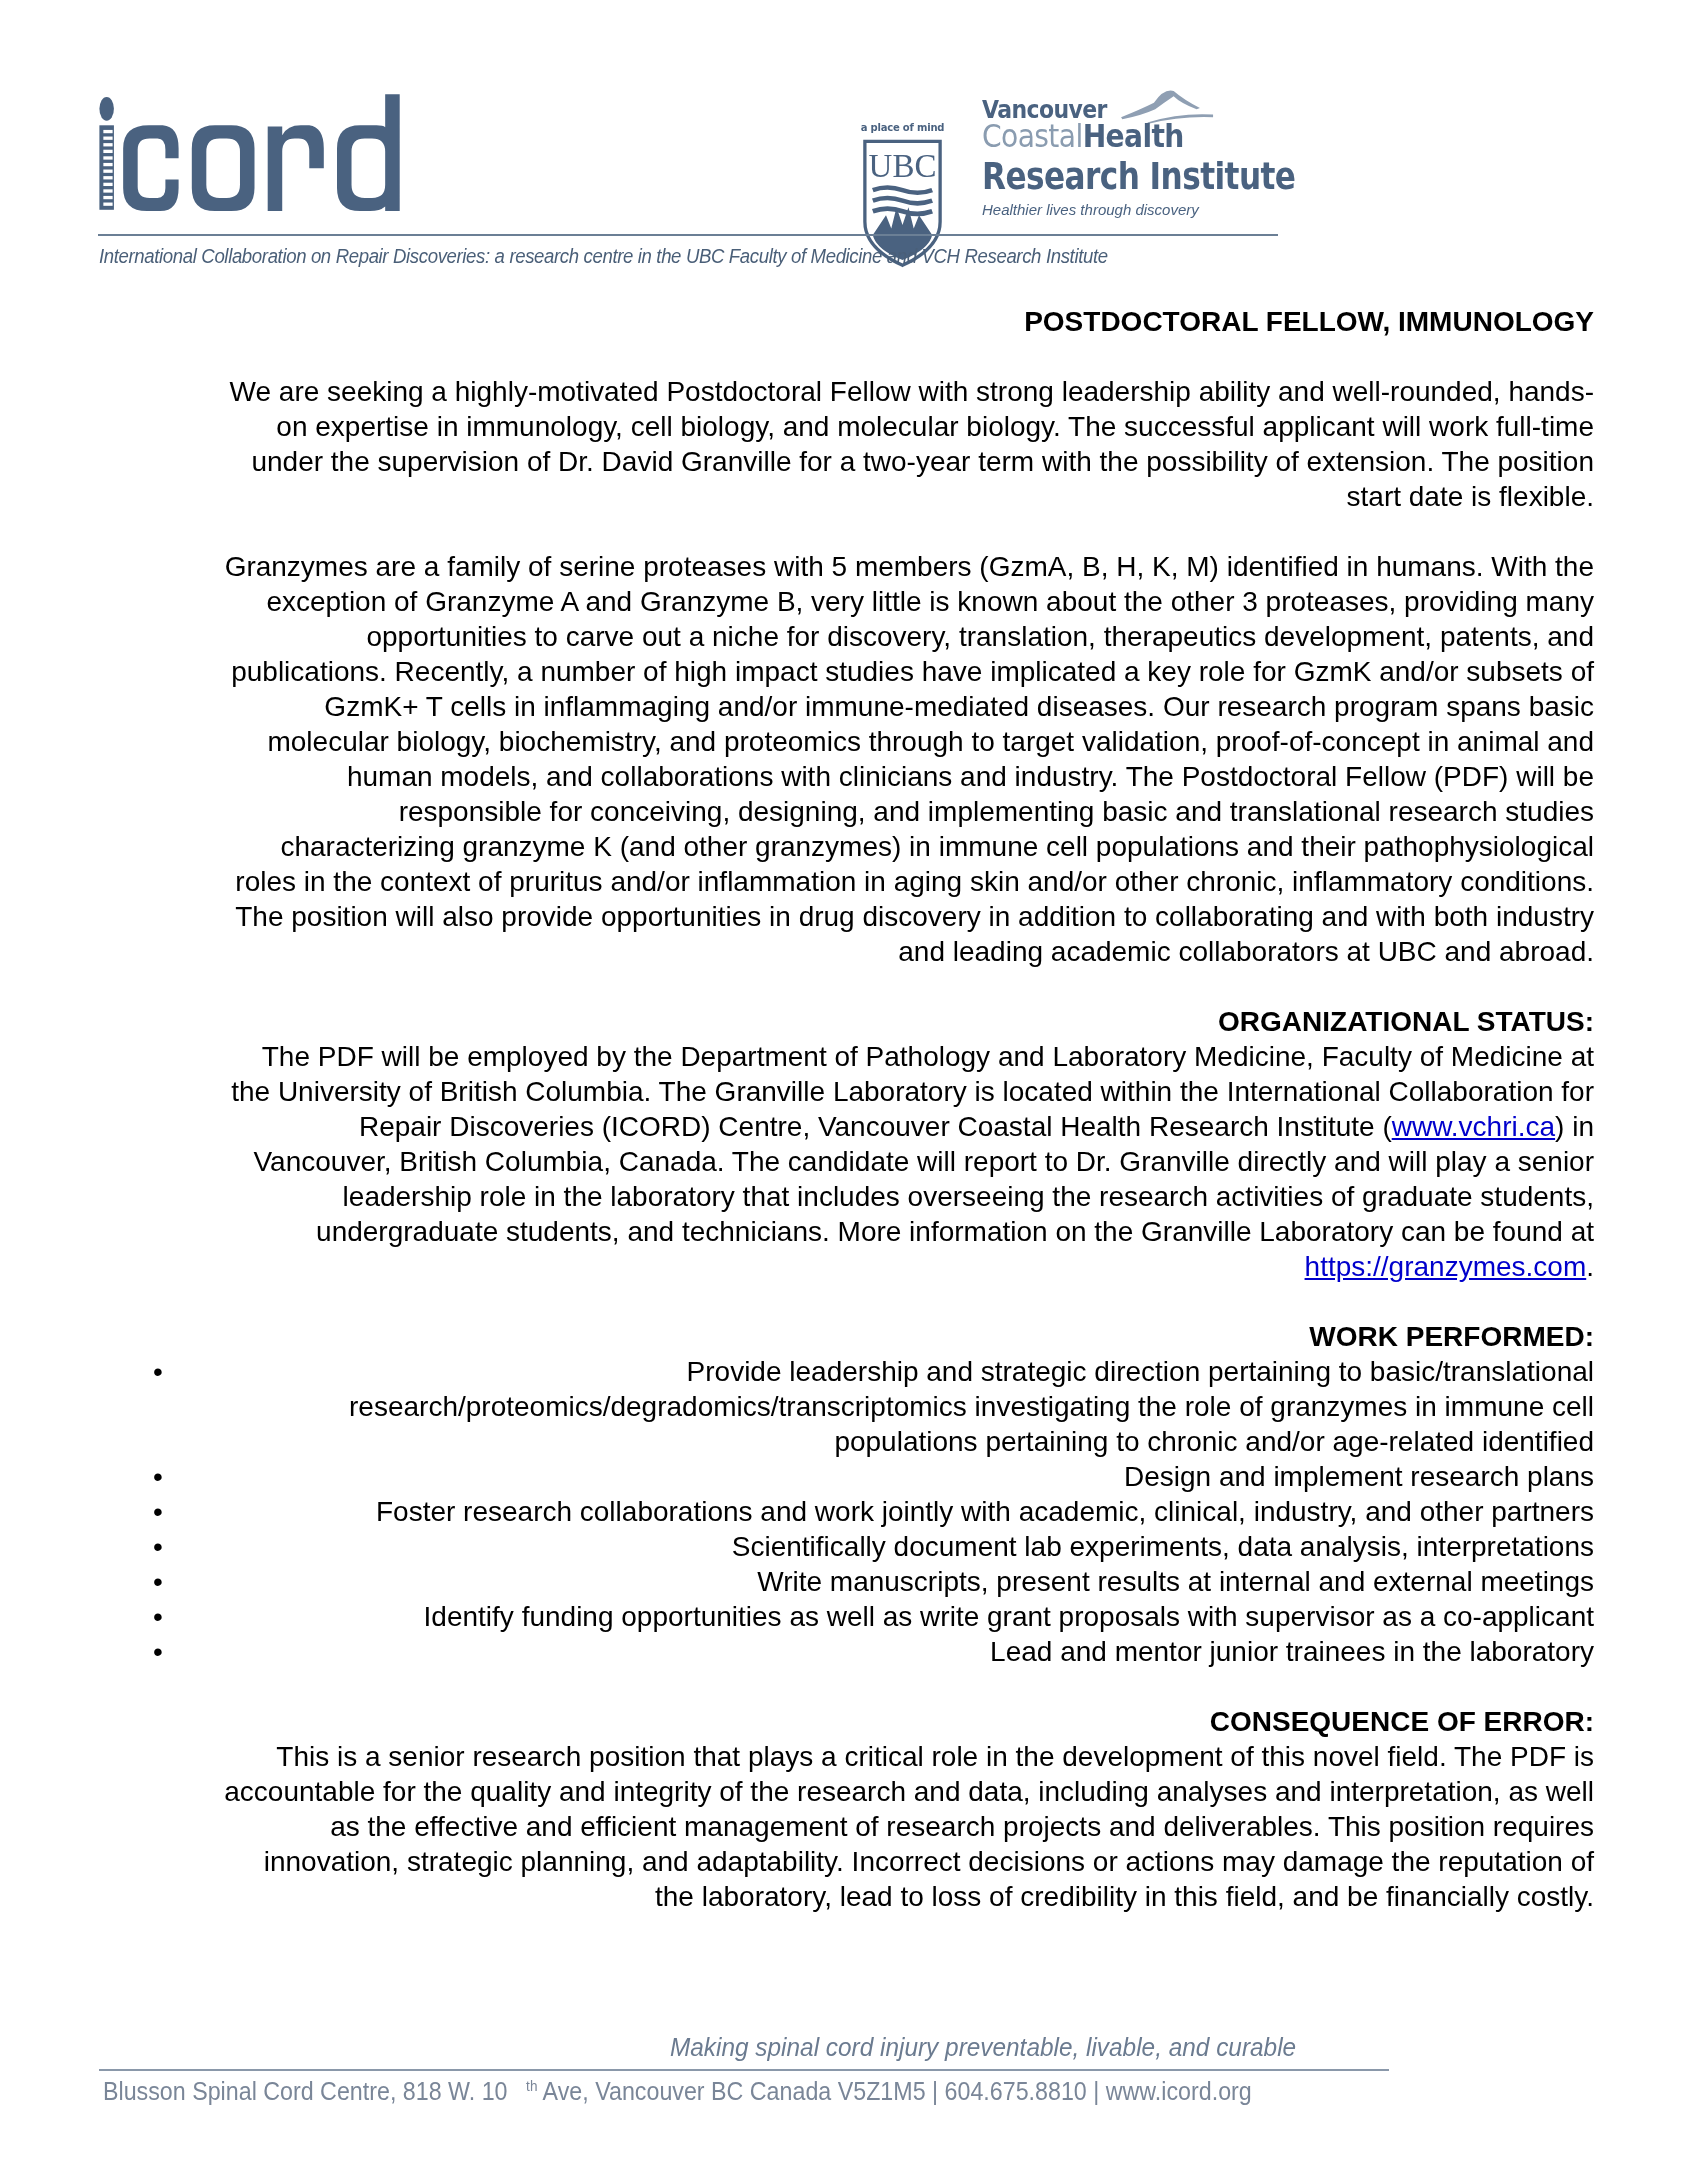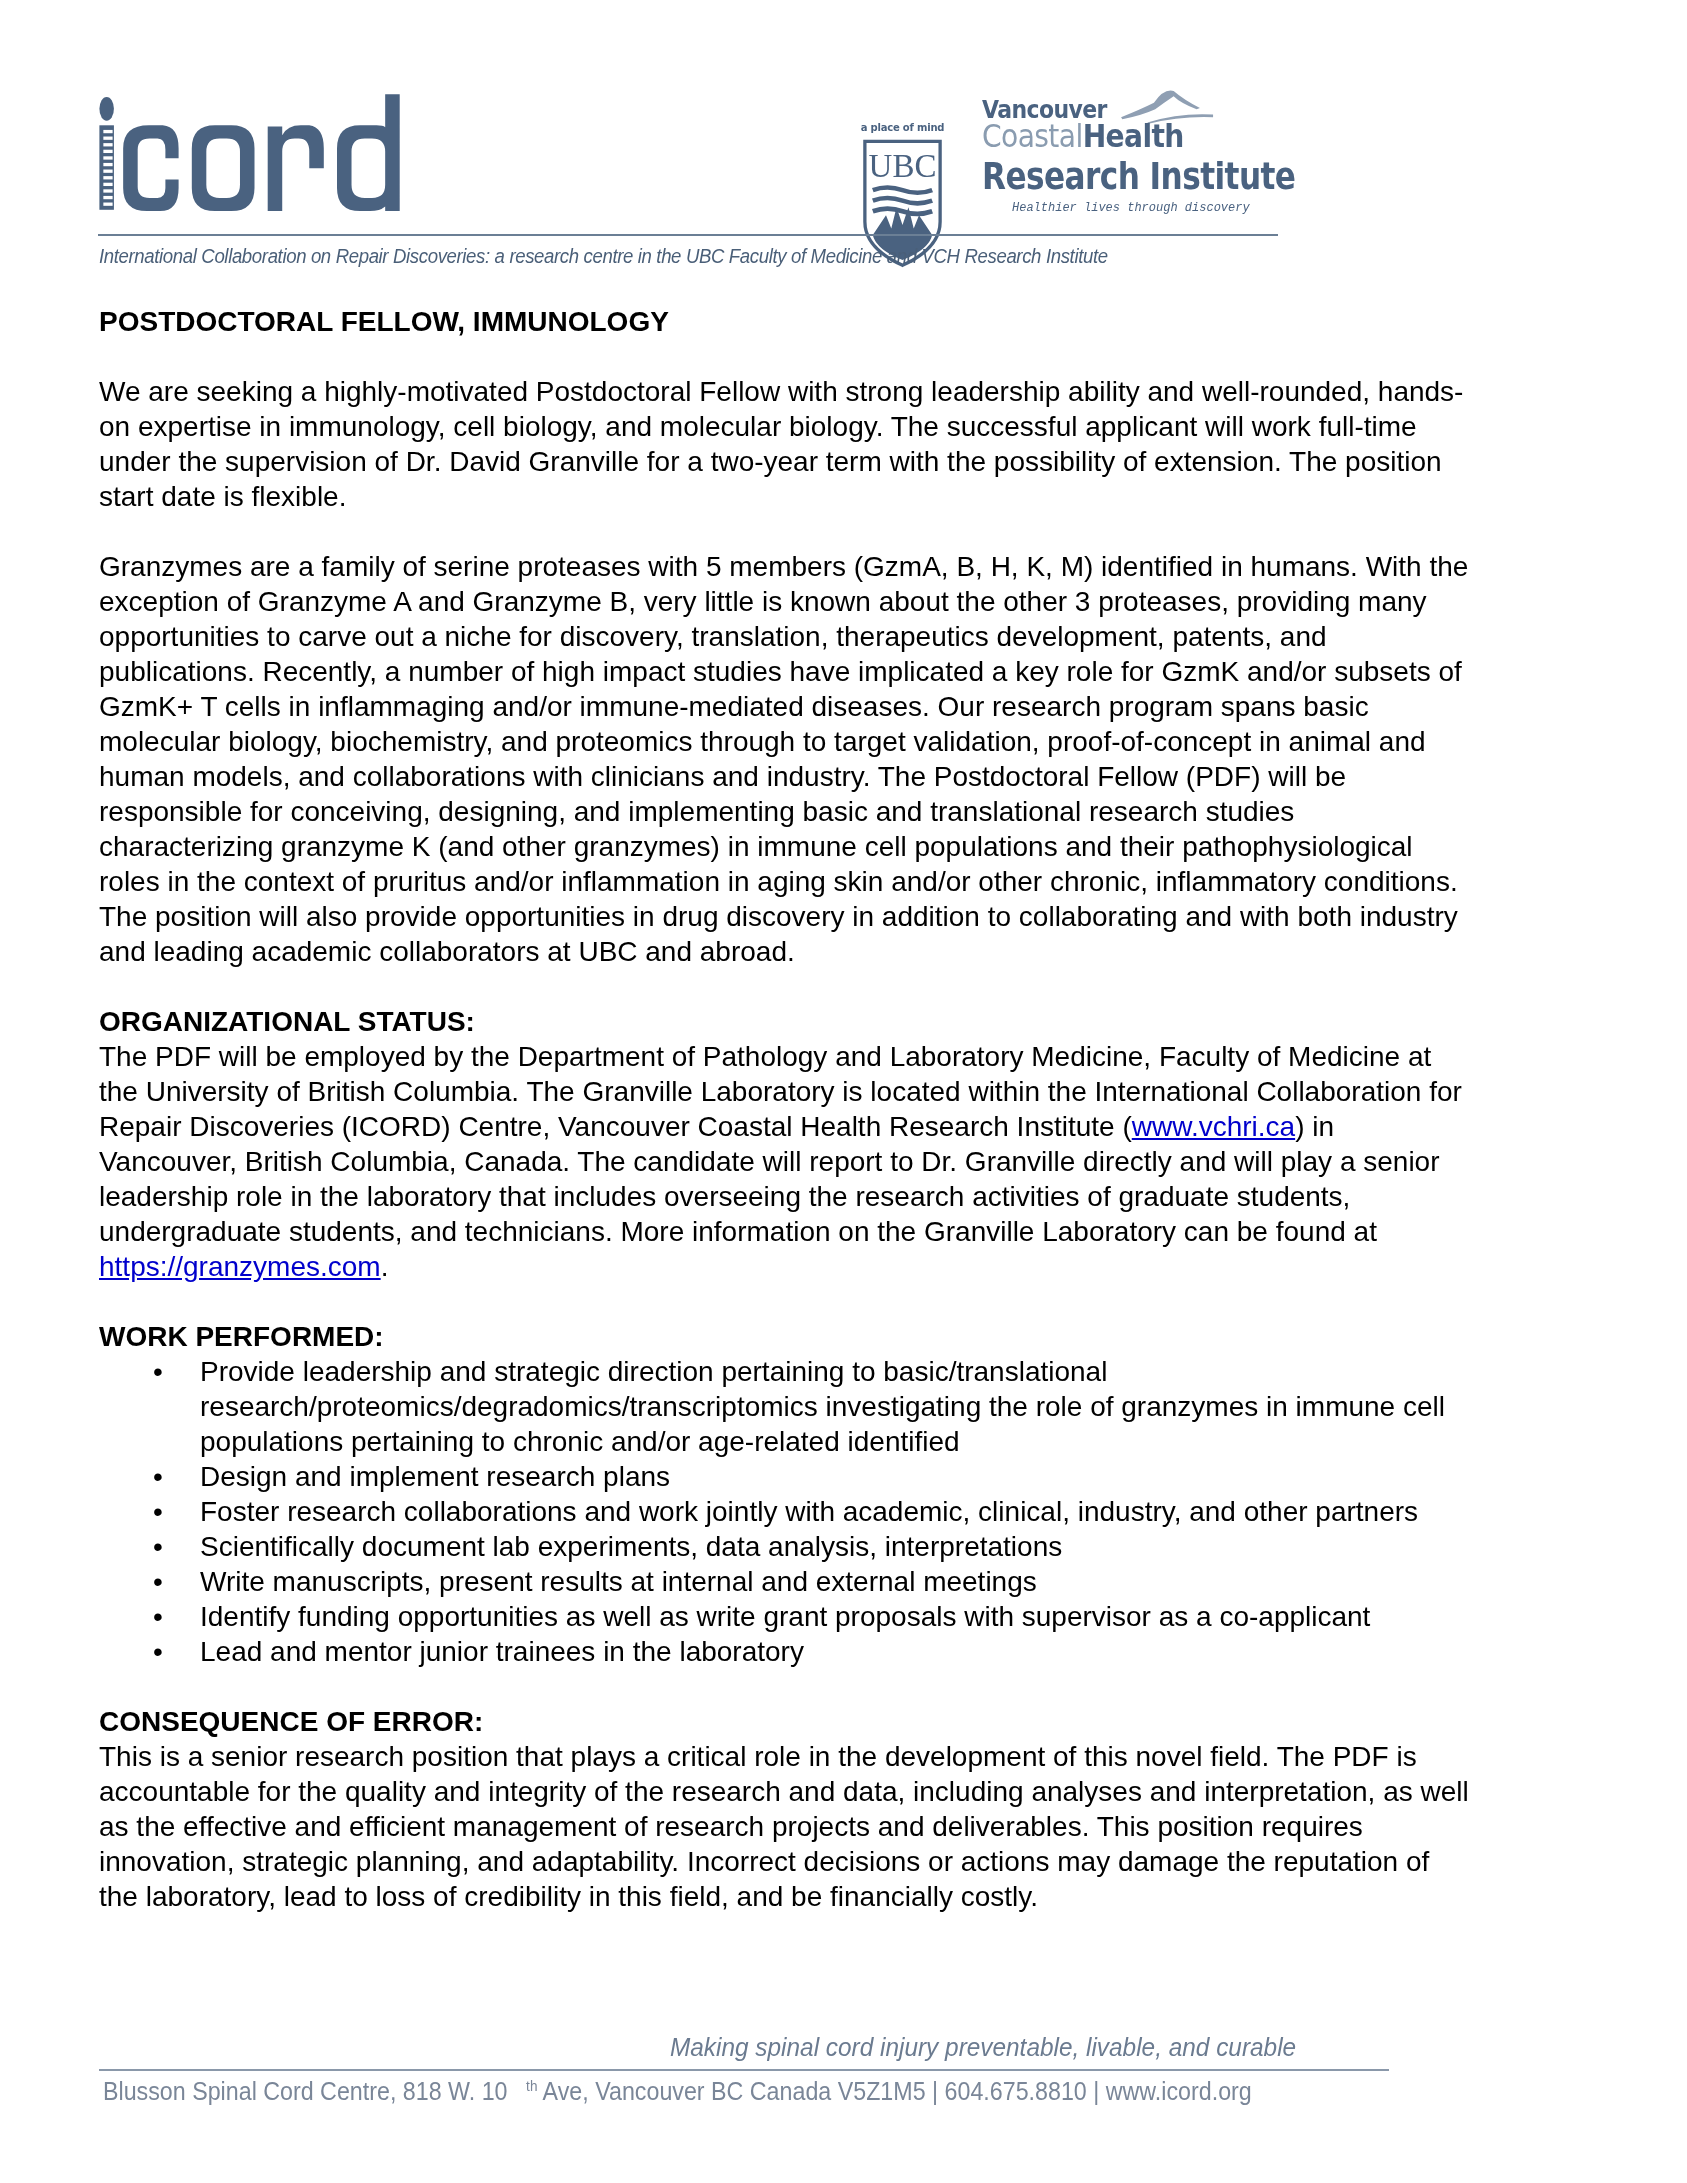--- a/index.html
+++ b/index.html
@@ -5,21 +5,21 @@
   html, body { margin:0; padding:0; background:#ffffff; }
   body { width:1687px; height:2183px; position:relative; overflow:hidden; font-family:"Liberation Sans", sans-serif; color:#000; }
   .abs { position:absolute; }
   
   #icord-logo { left:99px; top:89px; width:476px; height:132px; }
   #ubc-logo { left:853px; top:78px; width:99px; height:149px; }
   #vch-logo { left:982px; top:83px; width:311px; height:139px; }
   .header-rule { left:98px; top:234px; width:1180px; height:2px; background:#6b7f95; }
   .header-tagline { left:99px; top:245px; font-family:"Liberation Sans", sans-serif; font-style:italic; font-size:20px; color:#4a5f78; letter-spacing:-0.4px; transform:scaleX(0.93); transform-origin:left top; white-space:nowrap; }
   
-  .content { left:99px; top:304px; width:1495px; font-size:28px; line-height:35px; }
+  .content { left:99px; top:304px; width:1495px; font-size:28px; line-height:35px;text-align:right; }
   .content h2 { font-size:28px; font-weight:bold; margin:0; line-height:35px; }
   .content p { margin:0; }
   .gap { height:35px; }
   .content a { color:#0000cc; text-decoration:underline; }
   ul.work { list-style:none; margin:0; padding:0; }
   ul.work li { position:relative; padding-left:101px; }
   ul.work li .bullet { position:absolute; left:54px; top:0; }
   
   .footer-tag { left:670px; top:2032px; font-style:italic; font-size:26.5px; color:#6b7b90; white-space:nowrap; transform:scaleX(0.92); transform-origin:left top; }
   .footer-rule { left:99px; top:2069px; width:1290px; height:2px; background:#8a98aa; }
@@ -79,21 +79,21 @@
 <div class="abs" id="vch-logo">
   <svg width="311" height="46" viewBox="0 0 470 70" class="abs" style="left:0;top:0;">
     <path d="M210 52 Q240 40 260 30 Q275 8 290 12 Q305 25 330 38 L325 40 Q300 30 290 20 Q275 30 262 40 Q240 50 212 55 Z" fill="#8f9fb3"></path>
     <path d="M250 60 Q300 45 350 48 L350 52 Q300 50 252 62 Z" fill="#8f9fb3"></path>
   </svg>
   <div class="abs" style="left:0;top:12px;font-family:'DejaVu Sans',sans-serif;font-weight:bold;font-size:25px;color:#4a6280;letter-spacing:-0.7px;transform:scaleX(0.88);transform-origin:left top;">Vancouver</div>
   <div class="abs" style="left:0;top:34px;font-family:'DejaVu Sans',sans-serif;font-size:32px;letter-spacing:-0.7px;white-space:nowrap;transform:scaleX(0.88);transform-origin:left top;">
     <span style="color:#8a9cb0;">Coastal</span><span style="color:#4a6280;font-weight:bold;">Health</span>
   </div>
   <div class="abs" style="left:0;top:71px;font-family:'DejaVu Sans',sans-serif;font-weight:bold;font-size:38px;color:#4a6280;letter-spacing:-0.7px;white-space:nowrap;transform:scaleX(0.82);transform-origin:left top;">Research Institute</div>
-  <div class="abs" style="left:0;top:118px;font-family:Liberation Mono, monospace;font-style:italic;font-size:12px;color:#4a6280;white-space:nowrap;margin-left:30px;">Healthier lives through discovery</div>
+  <div class="abs" style="left:0;top:118px;font-family:Liberation Sans, sans-serif;font-style:italic;font-size:15px;color:#4a6280;white-space:nowrap;">Healthier lives through discovery</div>
 </div>
 
 <div class="abs header-rule"></div>
 <div class="abs header-tagline">International Collaboration on Repair Discoveries: a research centre in the UBC Faculty of Medicine and VCH Research Institute</div>
 
 <div class="abs content">
   <h2>POSTDOCTORAL FELLOW, IMMUNOLOGY</h2>
   <div class="gap"></div>
   <p>
     <span>We are seeking a highly-motivated Postdoctoral Fellow with strong leadership ability and well-rounded, hands-</span><br>

